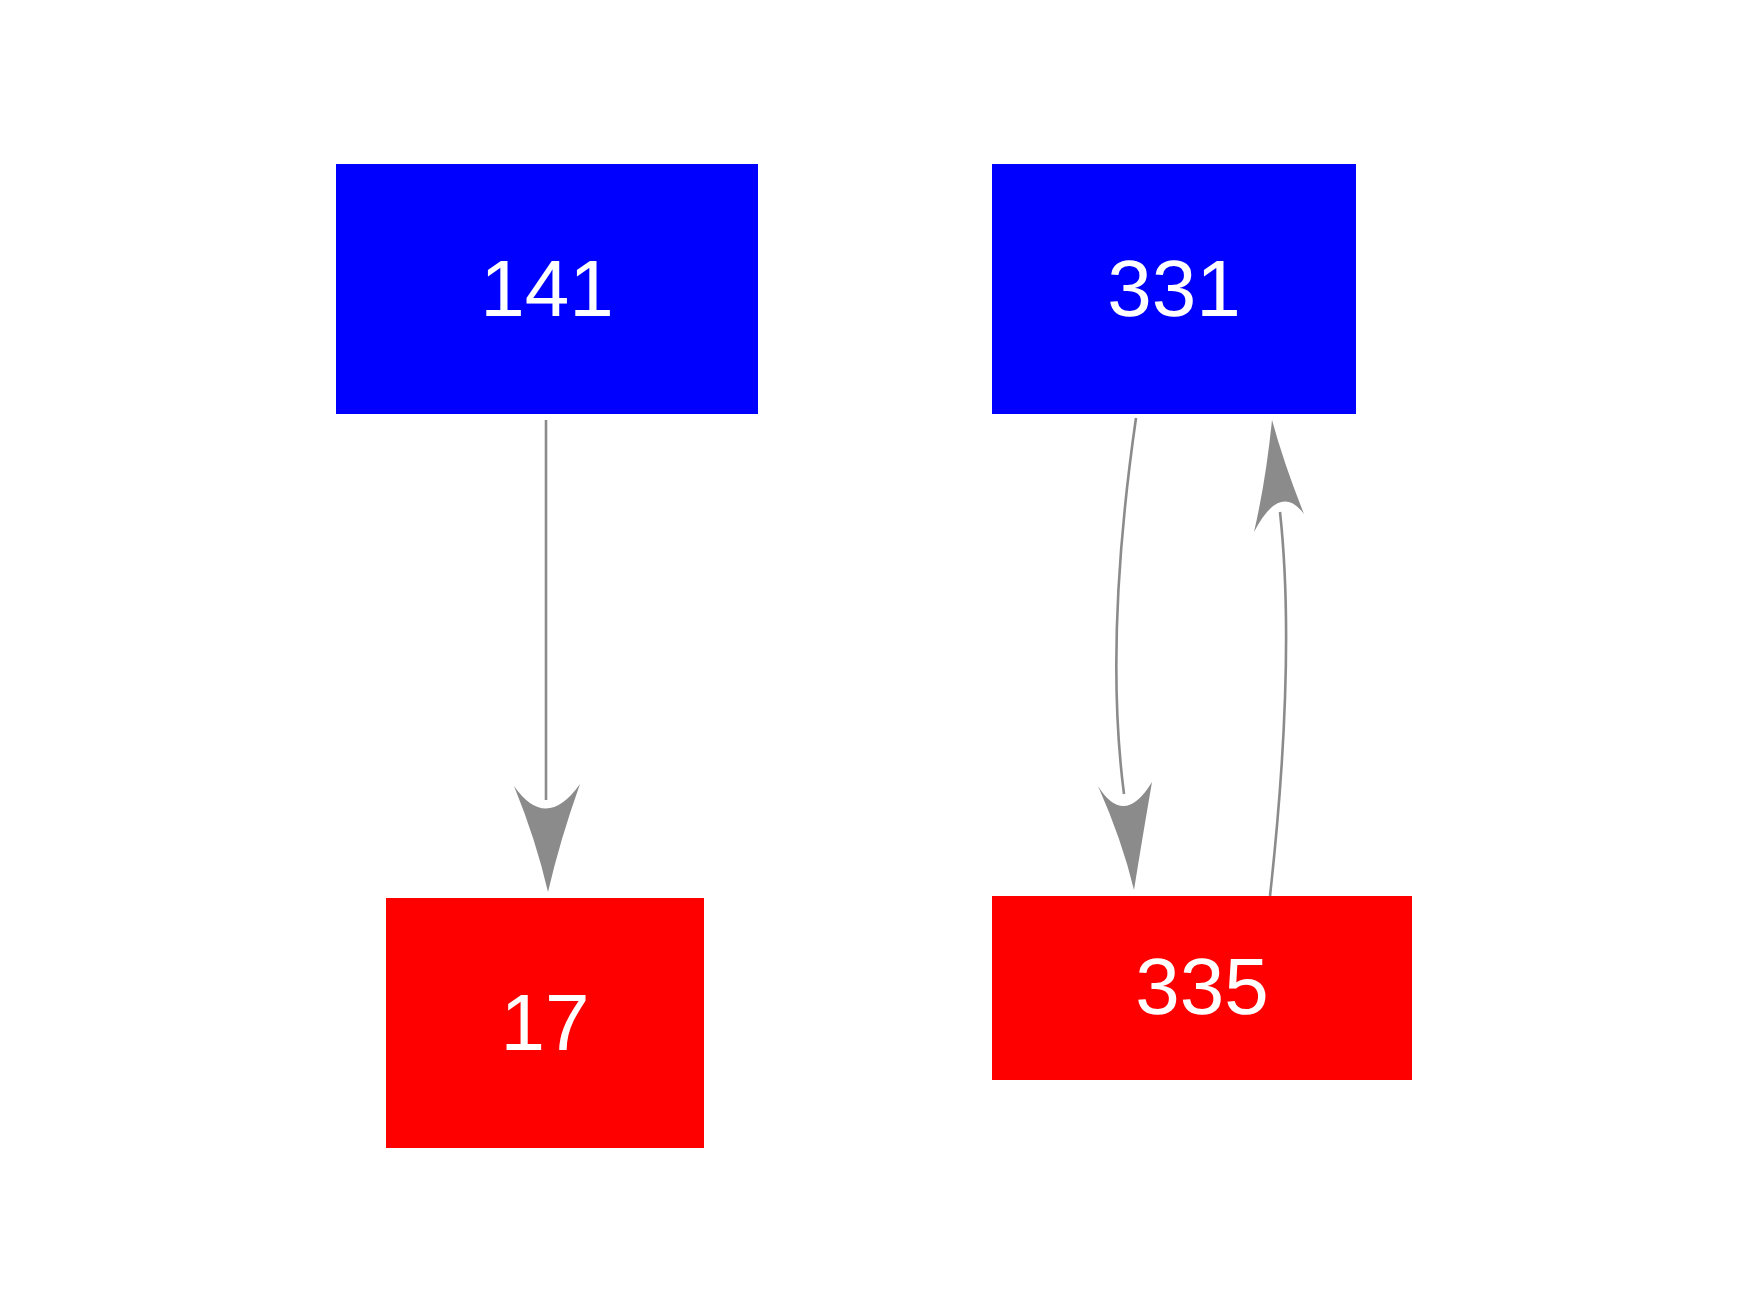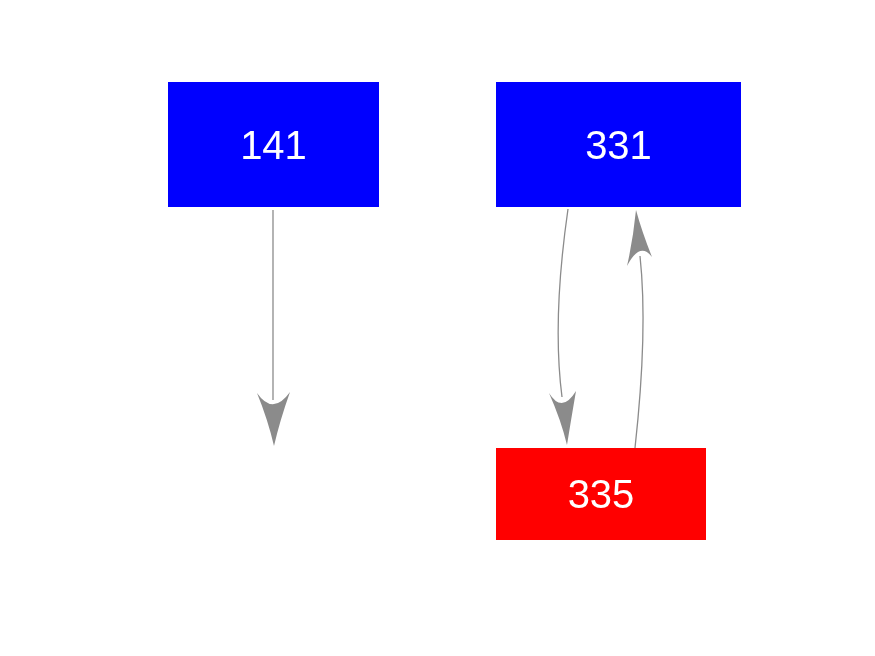--- a/index.html
+++ b/index.html
@@ -27,21 +27,21 @@
     position: absolute;
     display: flex;
     align-items: center;
     justify-content: center;
     color: #ffffff;
     font-size: 40px;
     line-height: 1;
     user-select: none;
   }
   .node-141 { left: 168px; top: 82px;  width: 211px; height: 125px; }
-  .node-331 { left: 496px; top: 82px;  width: 245px; height: 125px; }
+  .node-331 { left: 496px; top: 82px;  width: 182px; height: 125px; }
   .node-17  { left: 193px; top: 449px; width: 159px; height: 125px; }
   .node-335 { left: 496px; top: 448px; width: 210px; height: 92px; }
 </style>
 </head>
 <body>
 
 <div class="stage">
 
   <svg class="edges-layer" viewBox="0 0 875 656" xmlns="http://www.w3.org/2000/svg">
 
@@ -62,18 +62,21 @@
   </svg>
 
   <div class="node node-141" style="background-color: rgb(0, 0, 255);">
     <span>141</span>
   </div>
 
   <div class="node node-331" style="background-color: rgb(0, 0, 255);">
     <span>331</span>
   </div>
 
+  <div class="node node-17" style="background-color: rgb(255, 0, 0);">
+    <span>17</span>
+  </div>
 
   <div class="node node-335" style="background-color: rgb(255, 0, 0);">
     <span>335</span>
   </div>
 
 </div>
 
 </body></html>

